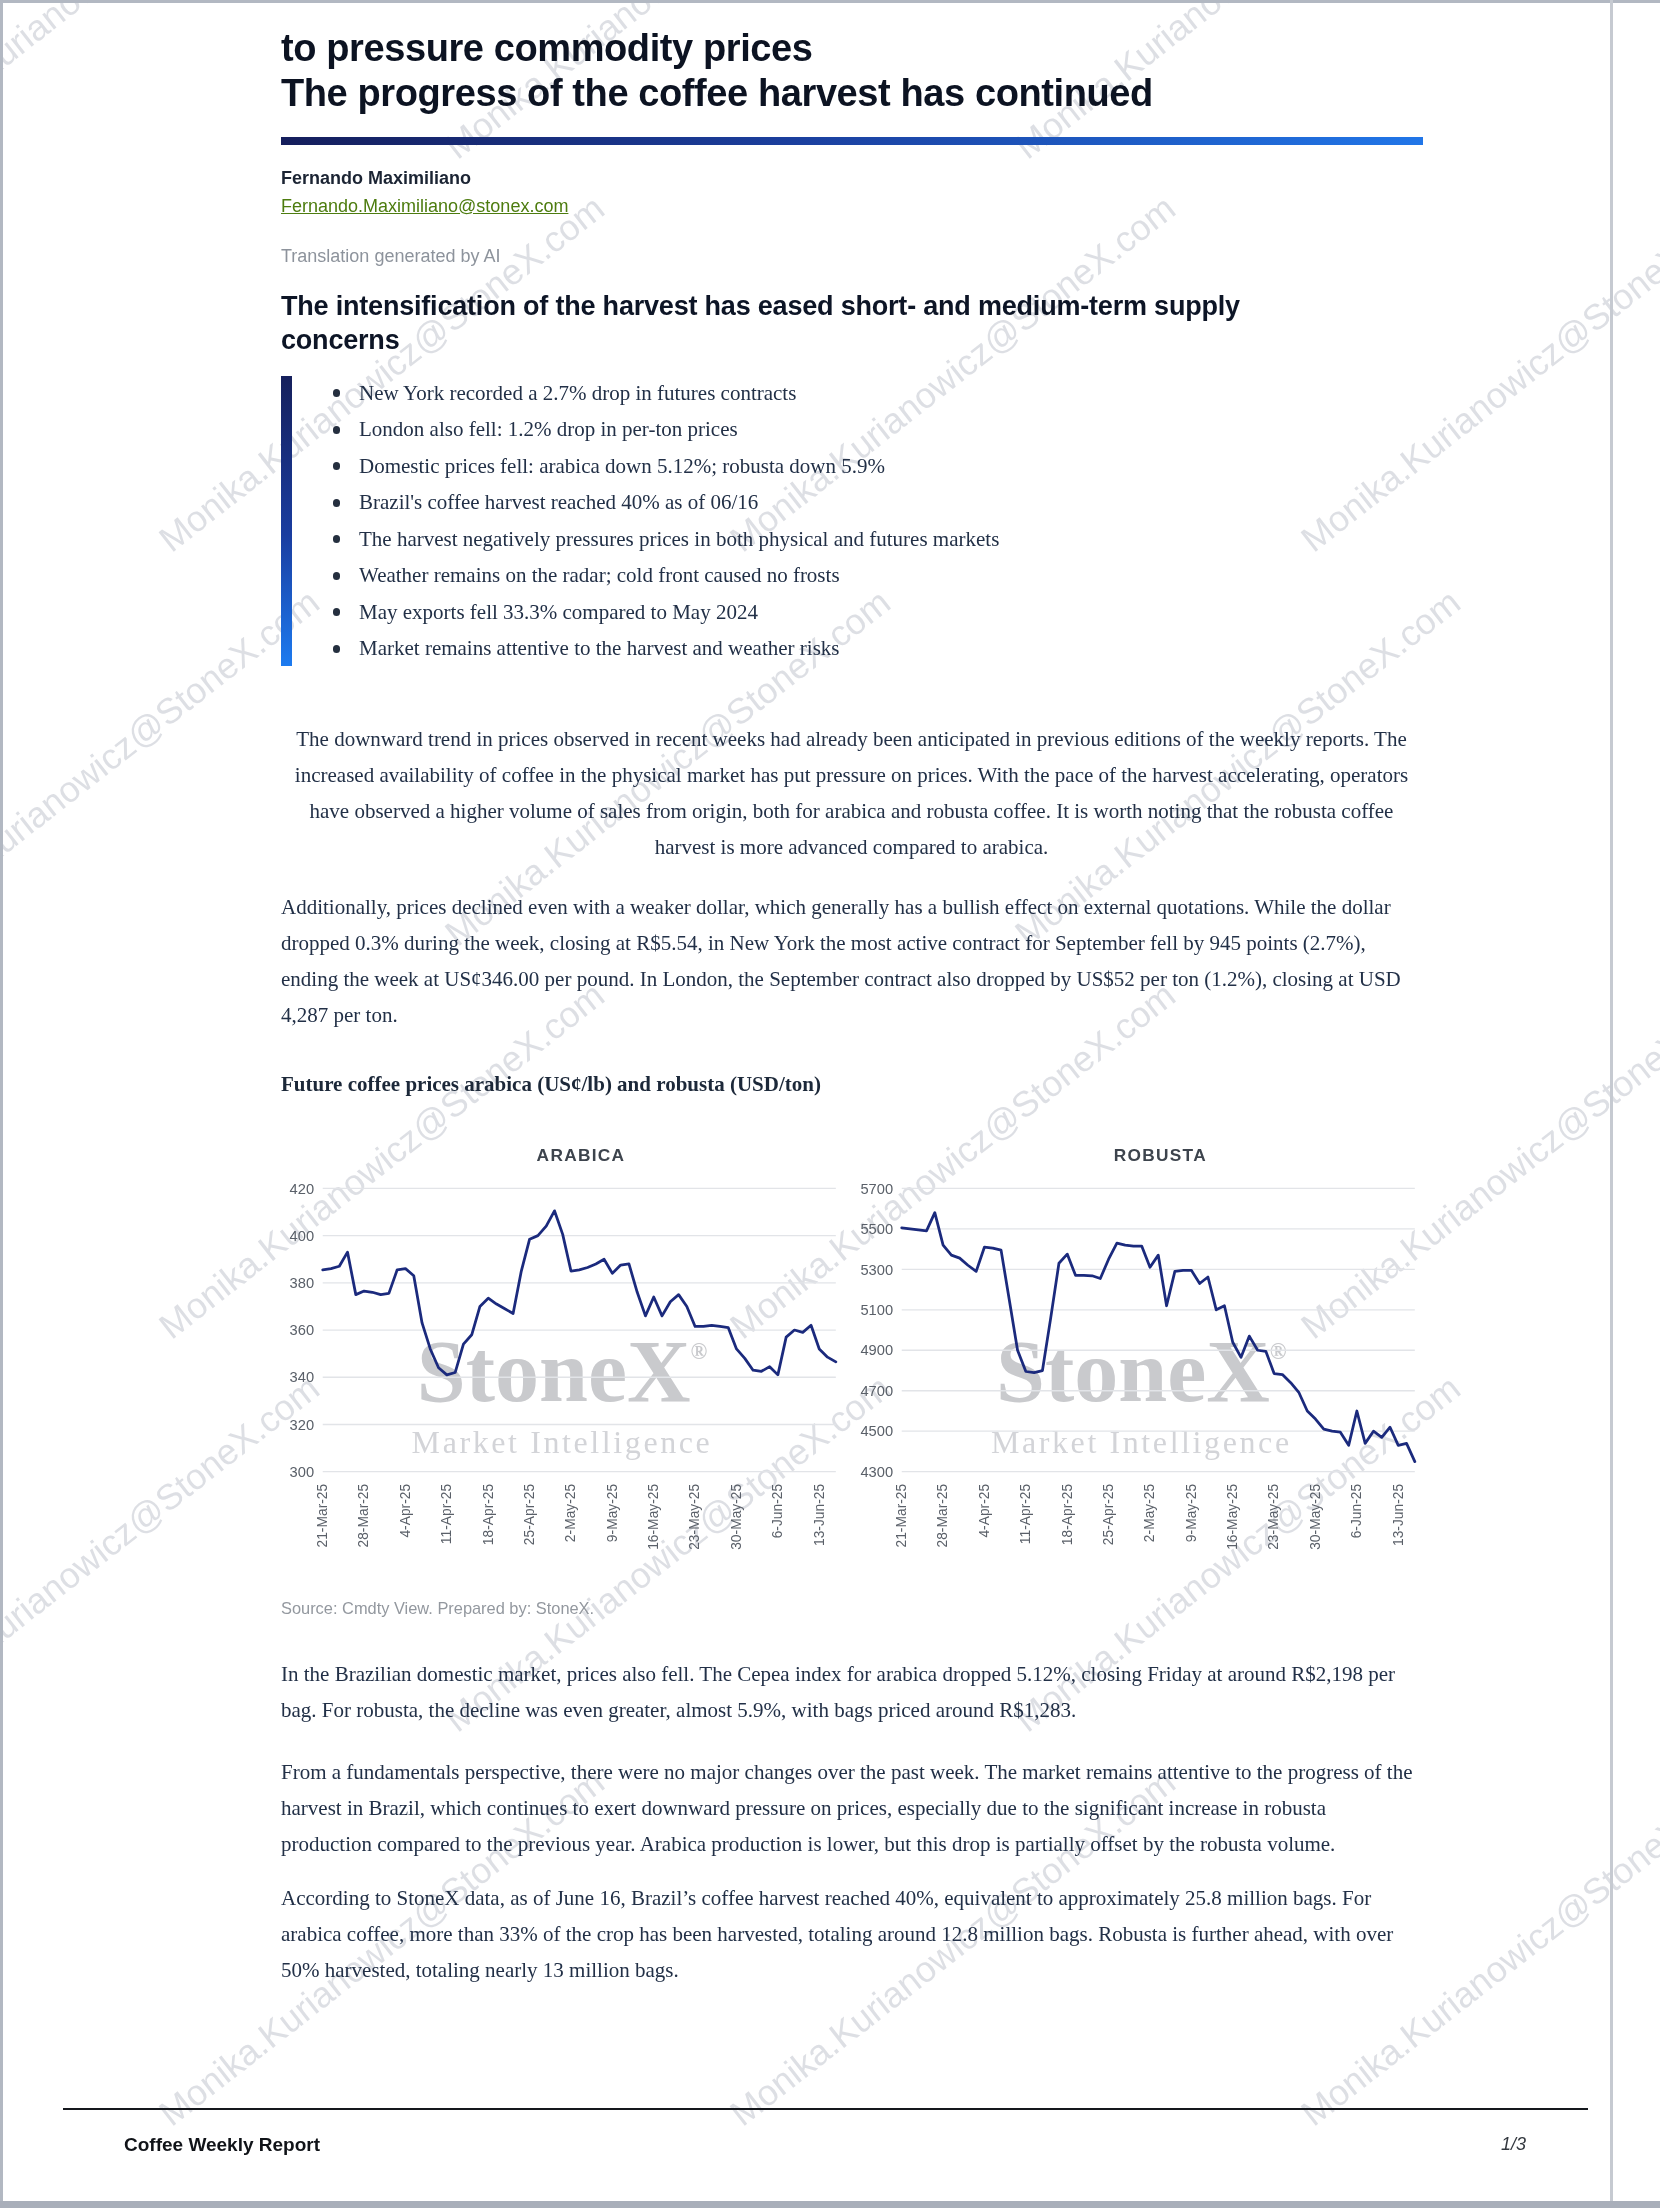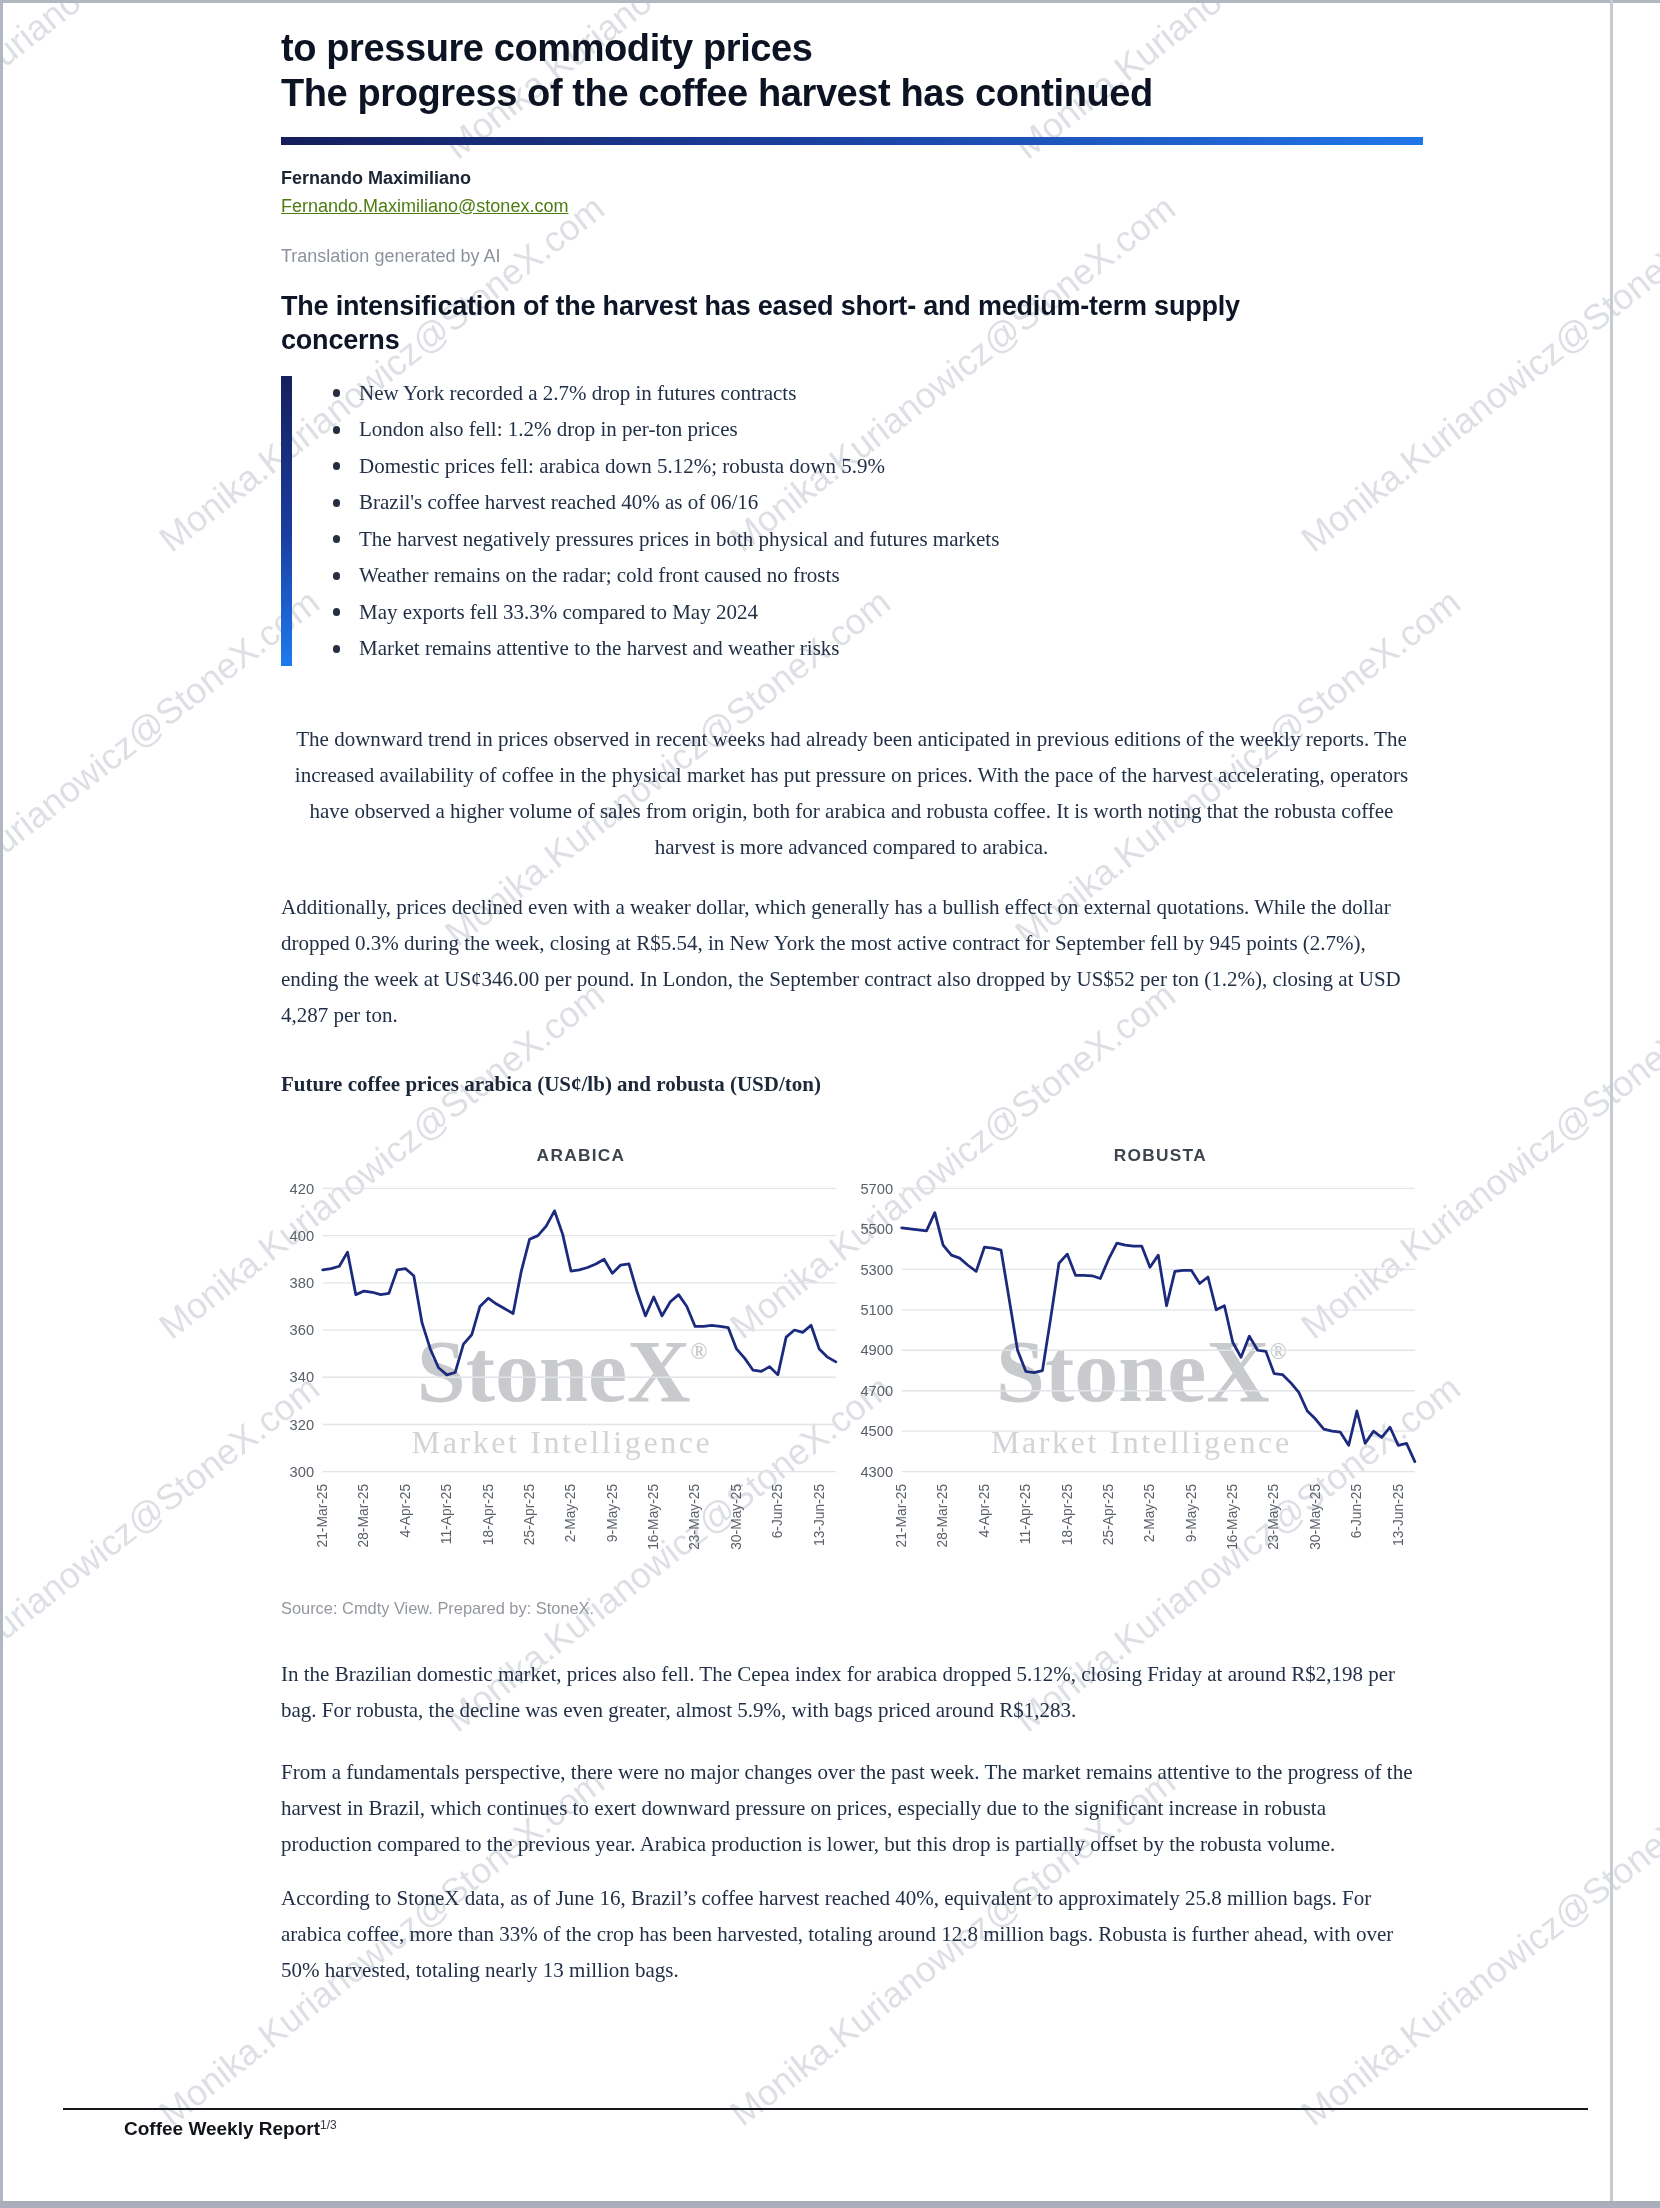--- a/index.html
+++ b/index.html
@@ -62,24 +62,24 @@
   svg text{font-family:"Liberation Sans",sans-serif;fill:#5a6069;}
   svg .grid{stroke:#e2e4e8;stroke-width:1.5;}
   svg .series{fill:none;stroke-width:3.2;stroke-linejoin:round;stroke-linecap:round;}
   svg .ytick{font-size:17px;}
   svg .xtick{font-size:16px;}
 
   p.source{margin:15.6px 0 0;font-size:16.4px;line-height:19px;color:#93989f;}
 
   footer{position:absolute;left:63px;top:2108px;width:1525px;z-index:1;}
   .footer-rule{height:1.7px;background:#15181d;}
-  .footer-row{display:flex;justify-content:flex-start;align-items:flex-start;
-              margin-top:8px;padding:0 62px 0 61px;}
+  .footer-row{display:flex;justify-content:space-between;align-items:flex-start;
+              margin-top:24px;padding:0 62px 0 61px;}
   .footer-label{font-size:19px;font-weight:bold;color:#101318;}
-  .footer-page{font-size:12px;color:#33383f;}
+  .footer-page{font-size:18px;color:#33383f;font-style:italic;}
 </style>
 </head>
 <body>
 
 <div class="page">
 
   <div class="wm-layer" id="wm-layer">
       <div class="wm" style="left: -121px; top: 130px;">Monika.Kurianowicz@StoneX.com</div>
       <div class="wm" style="left: 450px; top: 130px;">Monika.Kurianowicz@StoneX.com</div>
       <div class="wm" style="left: 1020px; top: 130px;">Monika.Kurianowicz@StoneX.com</div>

